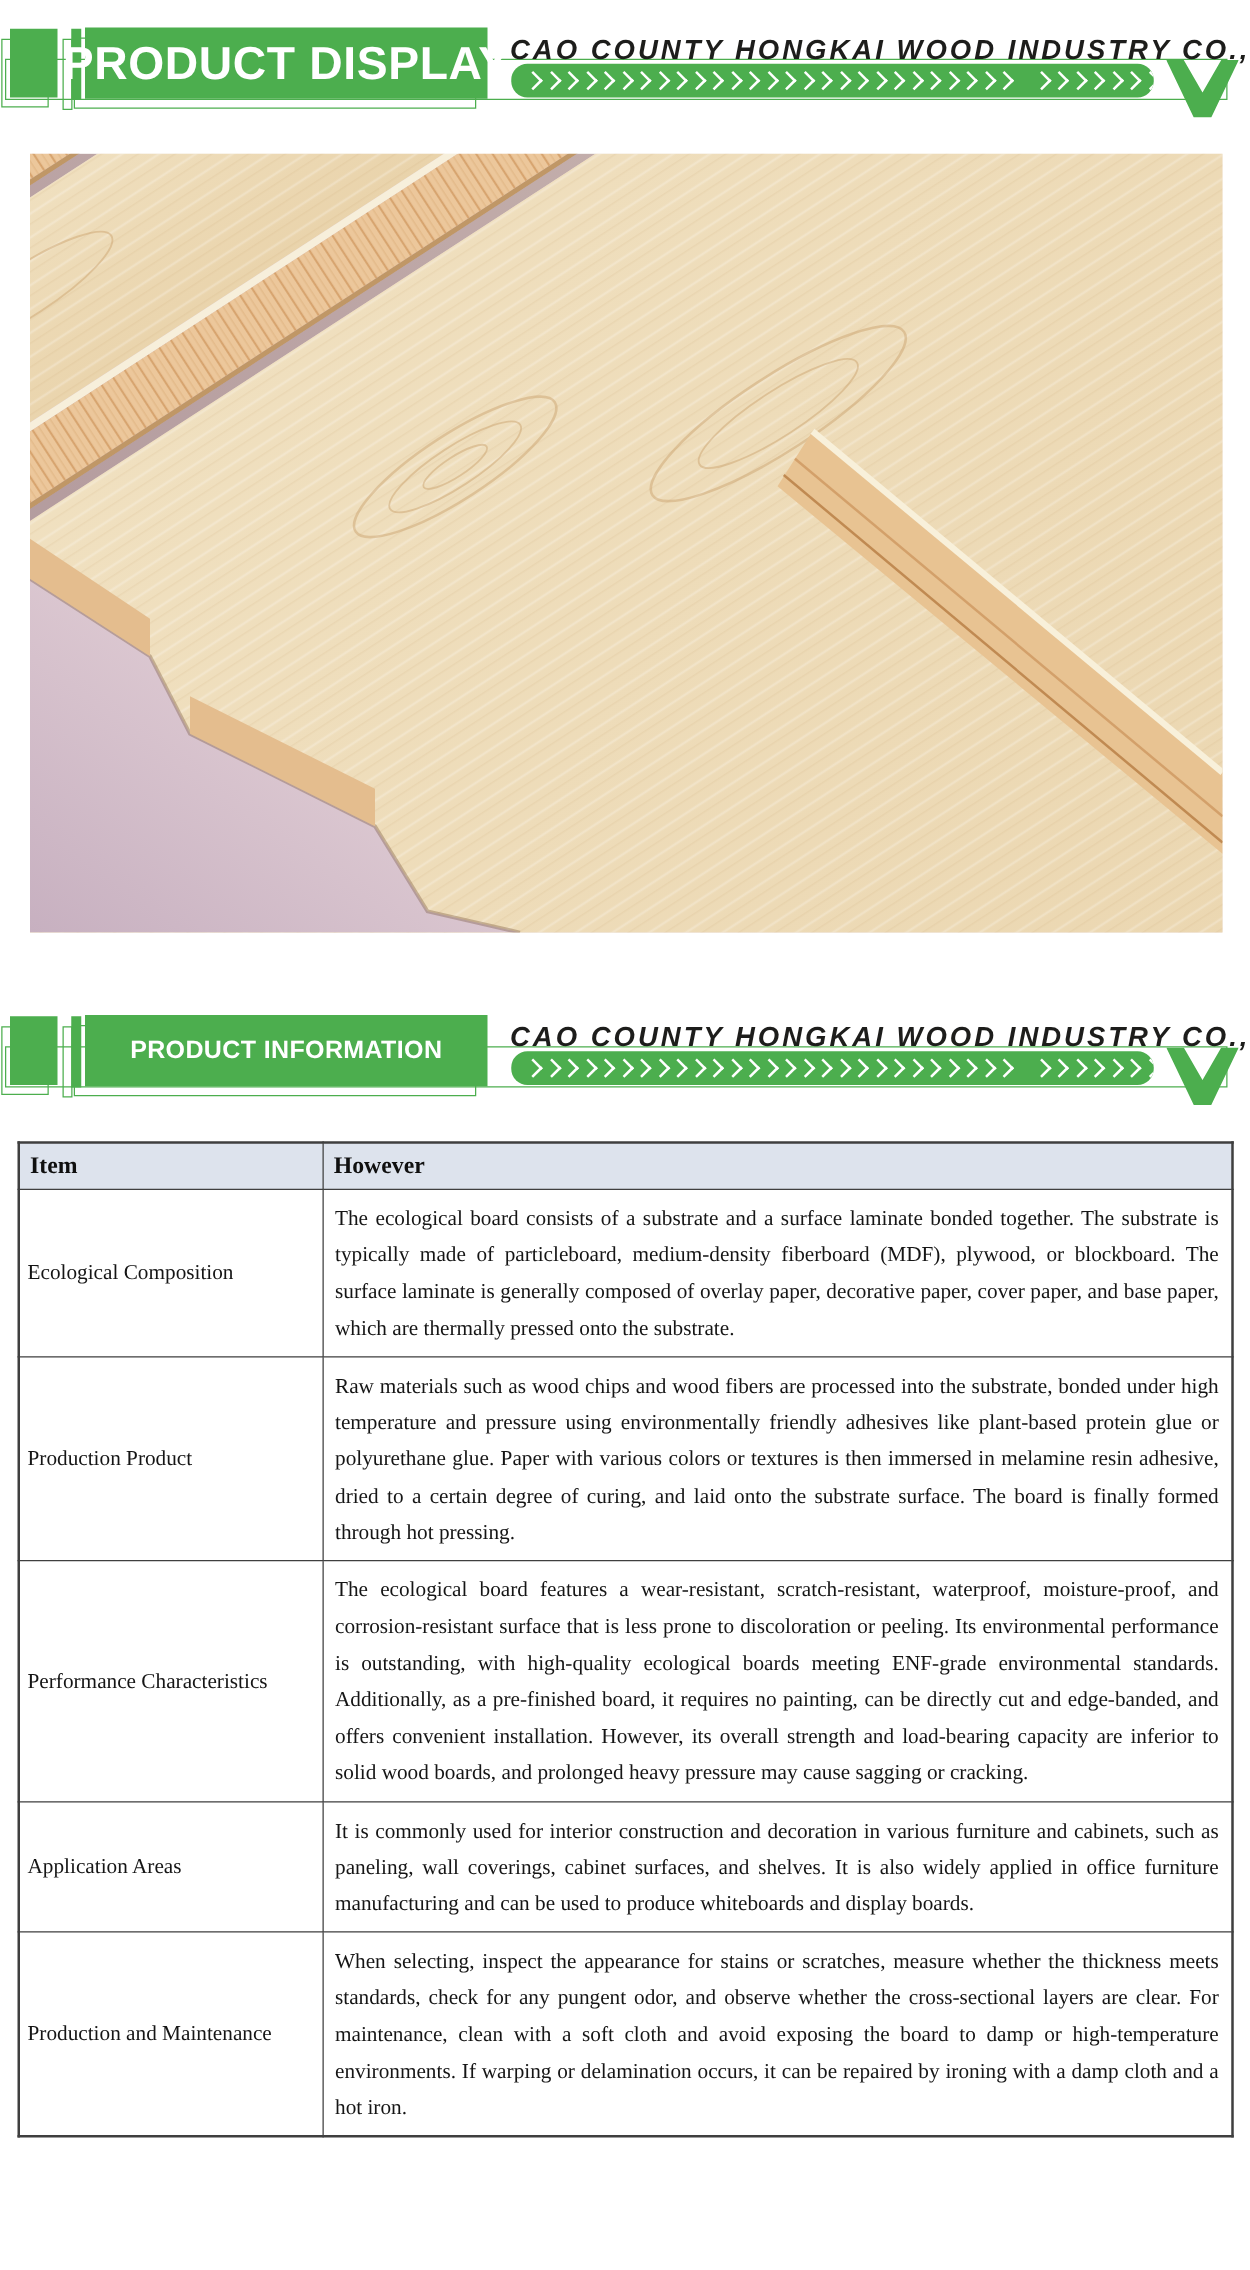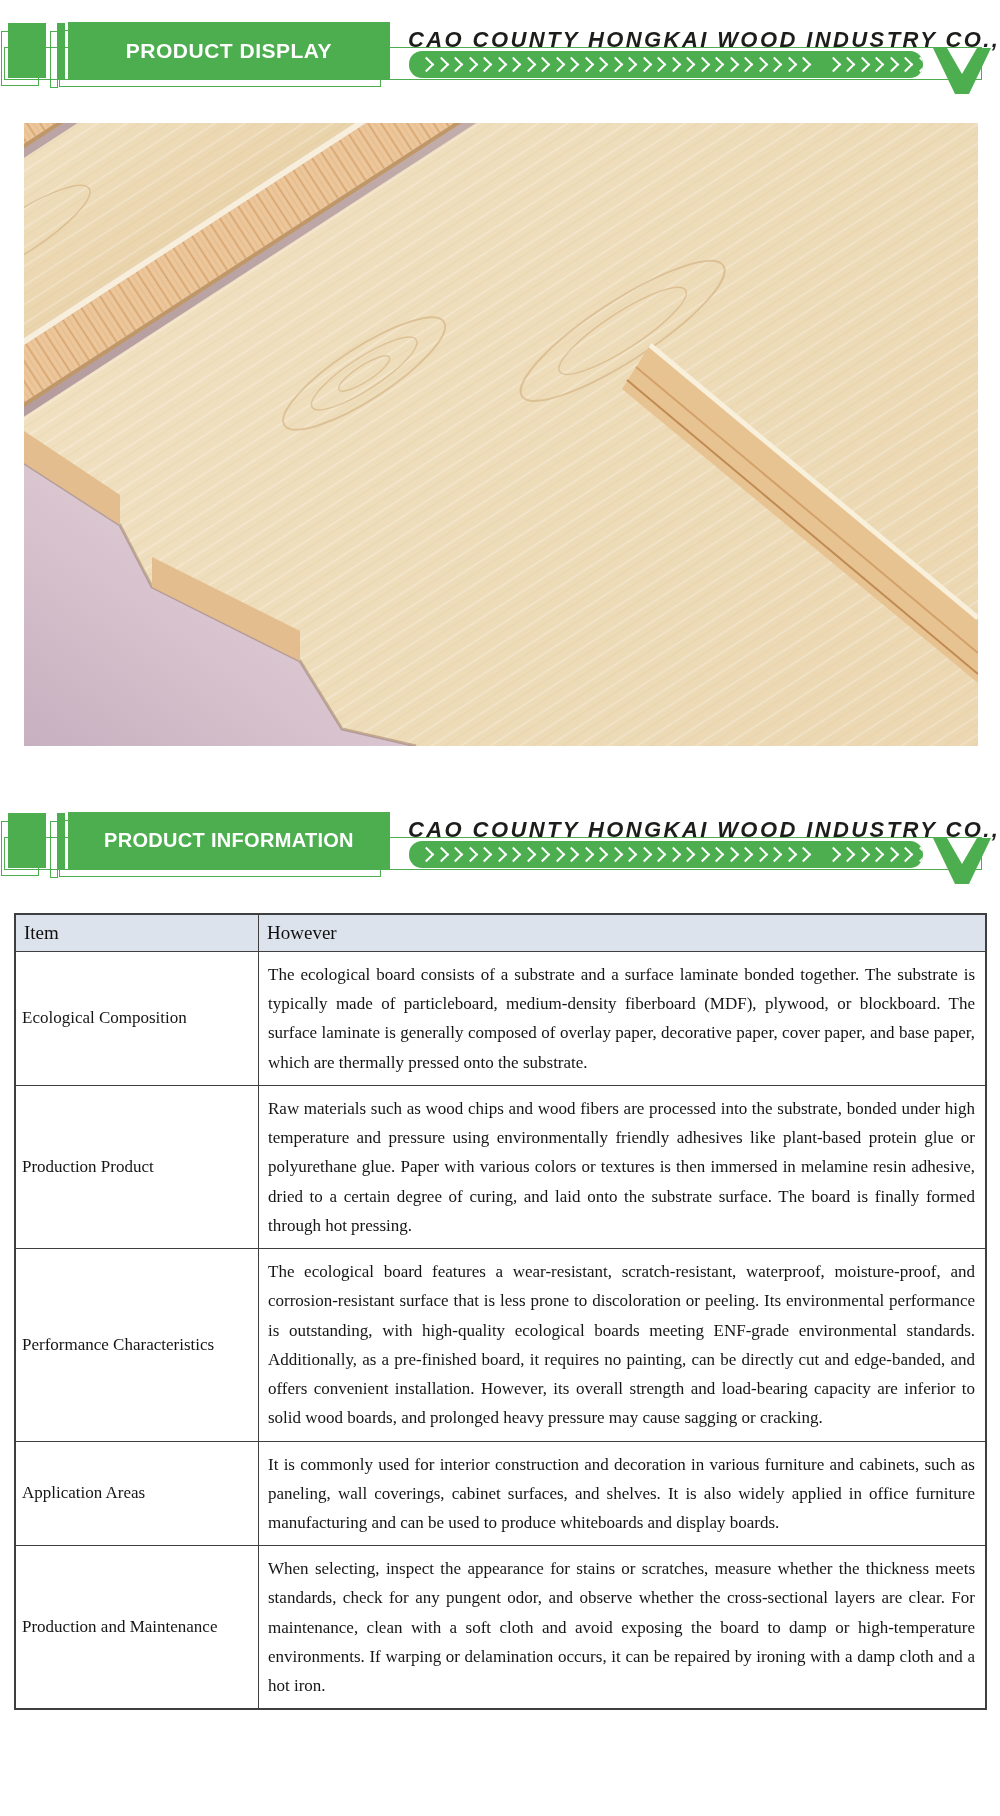--- a/index.html
+++ b/index.html
@@ -16,21 +16,21 @@
   .banner.second{margin-top:66px;}
   .outline-long{position:absolute;left:4px;top:25px;width:978px;height:33px;border:1px solid var(--green);box-sizing:border-box;}
   .orn-sq-shadow{position:absolute;left:1px;top:9px;width:38px;height:55px;border:1px solid var(--green);box-sizing:border-box;}
   .orn-sq{position:absolute;left:8px;top:1px;width:38px;height:55px;background:var(--green);}
   .orn-bar-shadow{position:absolute;left:50px;top:9px;width:8px;height:57px;border:1px solid var(--green);box-sizing:border-box;}
   .orn-bar{position:absolute;left:57px;top:1px;width:8px;height:57px;background:var(--green);}
   .title-shadow{position:absolute;left:59px;top:8px;width:322px;height:57px;border:1px solid var(--green);box-sizing:border-box;}
   .title-box{
     position:absolute;left:68px;top:0;width:322px;height:57px;background:var(--green);
     display:flex;align-items:center;justify-content:center;
-    color:#ffffff;font-weight:bold;font-size:21px;letter-spacing:.5px;white-space:nowrap;
+    color:#ffffff;font-weight:bold;font-size:37px;letter-spacing:.5px;white-space:nowrap;
   }
   .banner.second .title-box{font-size:20px;letter-spacing:.3px;}
   .company{
     position:absolute;left:408px;top:5px;
     font-style:italic;font-weight:bold;font-size:22px;letter-spacing:2.4px;
     color:#1d1d1b;white-space:nowrap;
   }
   .chev-bar{
     position:absolute;left:409px;top:29px;width:514px;height:27px;
     background:var(--green);border-radius:13px;
@@ -43,21 +43,21 @@
   
   .photo{display:block;margin:33px 0 0 24px;width:954px;height:623px;}
   
   table.info{
     margin:33px 0 0 14px;width:973px;border-collapse:collapse;
     font-family:"Liberation Serif",serif;color:#151515;
     border:2px solid var(--tborder);table-layout:fixed;
   }
   table.info th,table.info td{border:1px solid var(--tborder);}
   table.info th{
-    background:#dde3ed;font-size:19px;font-weight:normal;text-align:left;
+    background:#dde3ed;font-size:19px;font-weight:bold;text-align:left;
     padding:7px 8px;color:#101010;
   }
   th.col-item,td.cell-item{width:226px;}
   td.cell-item{font-size:17px;padding:5px 4px 5px 6px;vertical-align:middle;}
   td.cell-details{
     font-size:17px;line-height:1.72;padding:8px 10px 8px 9px;
     text-align:justify;vertical-align:middle;
   }
   tr.row-product td{padding-top:8px;padding-bottom:8px;}
 </style>

